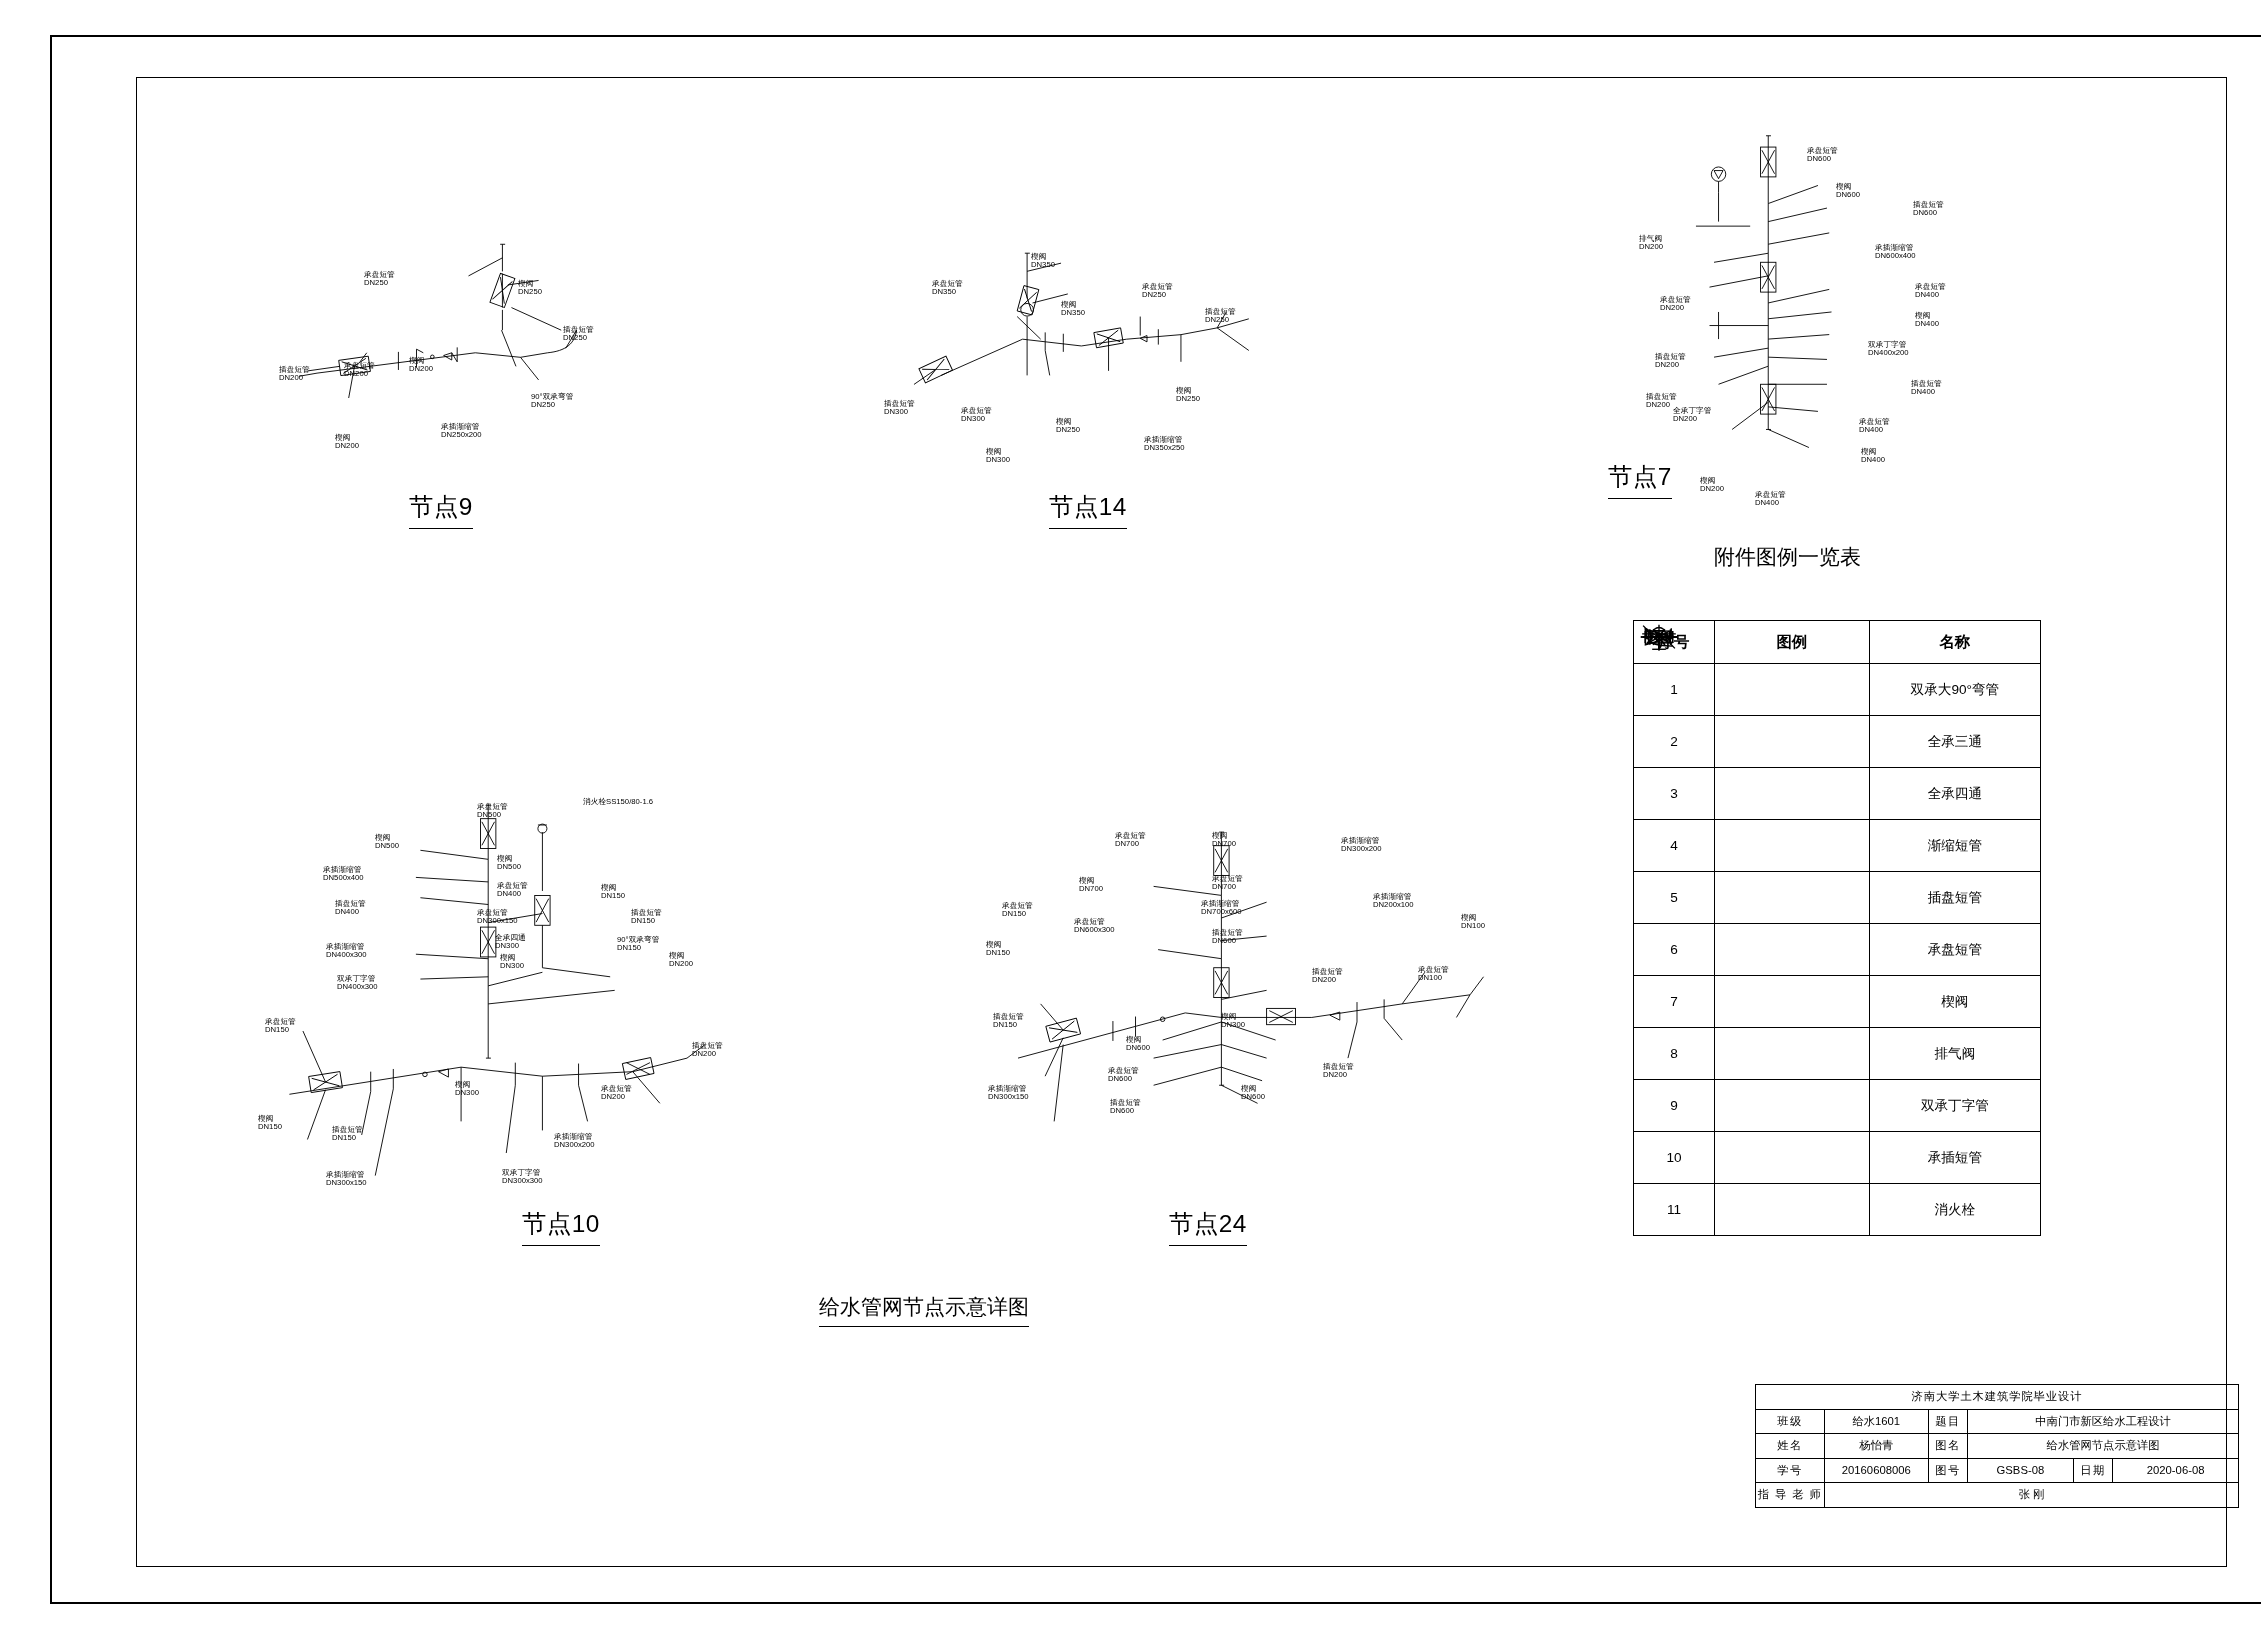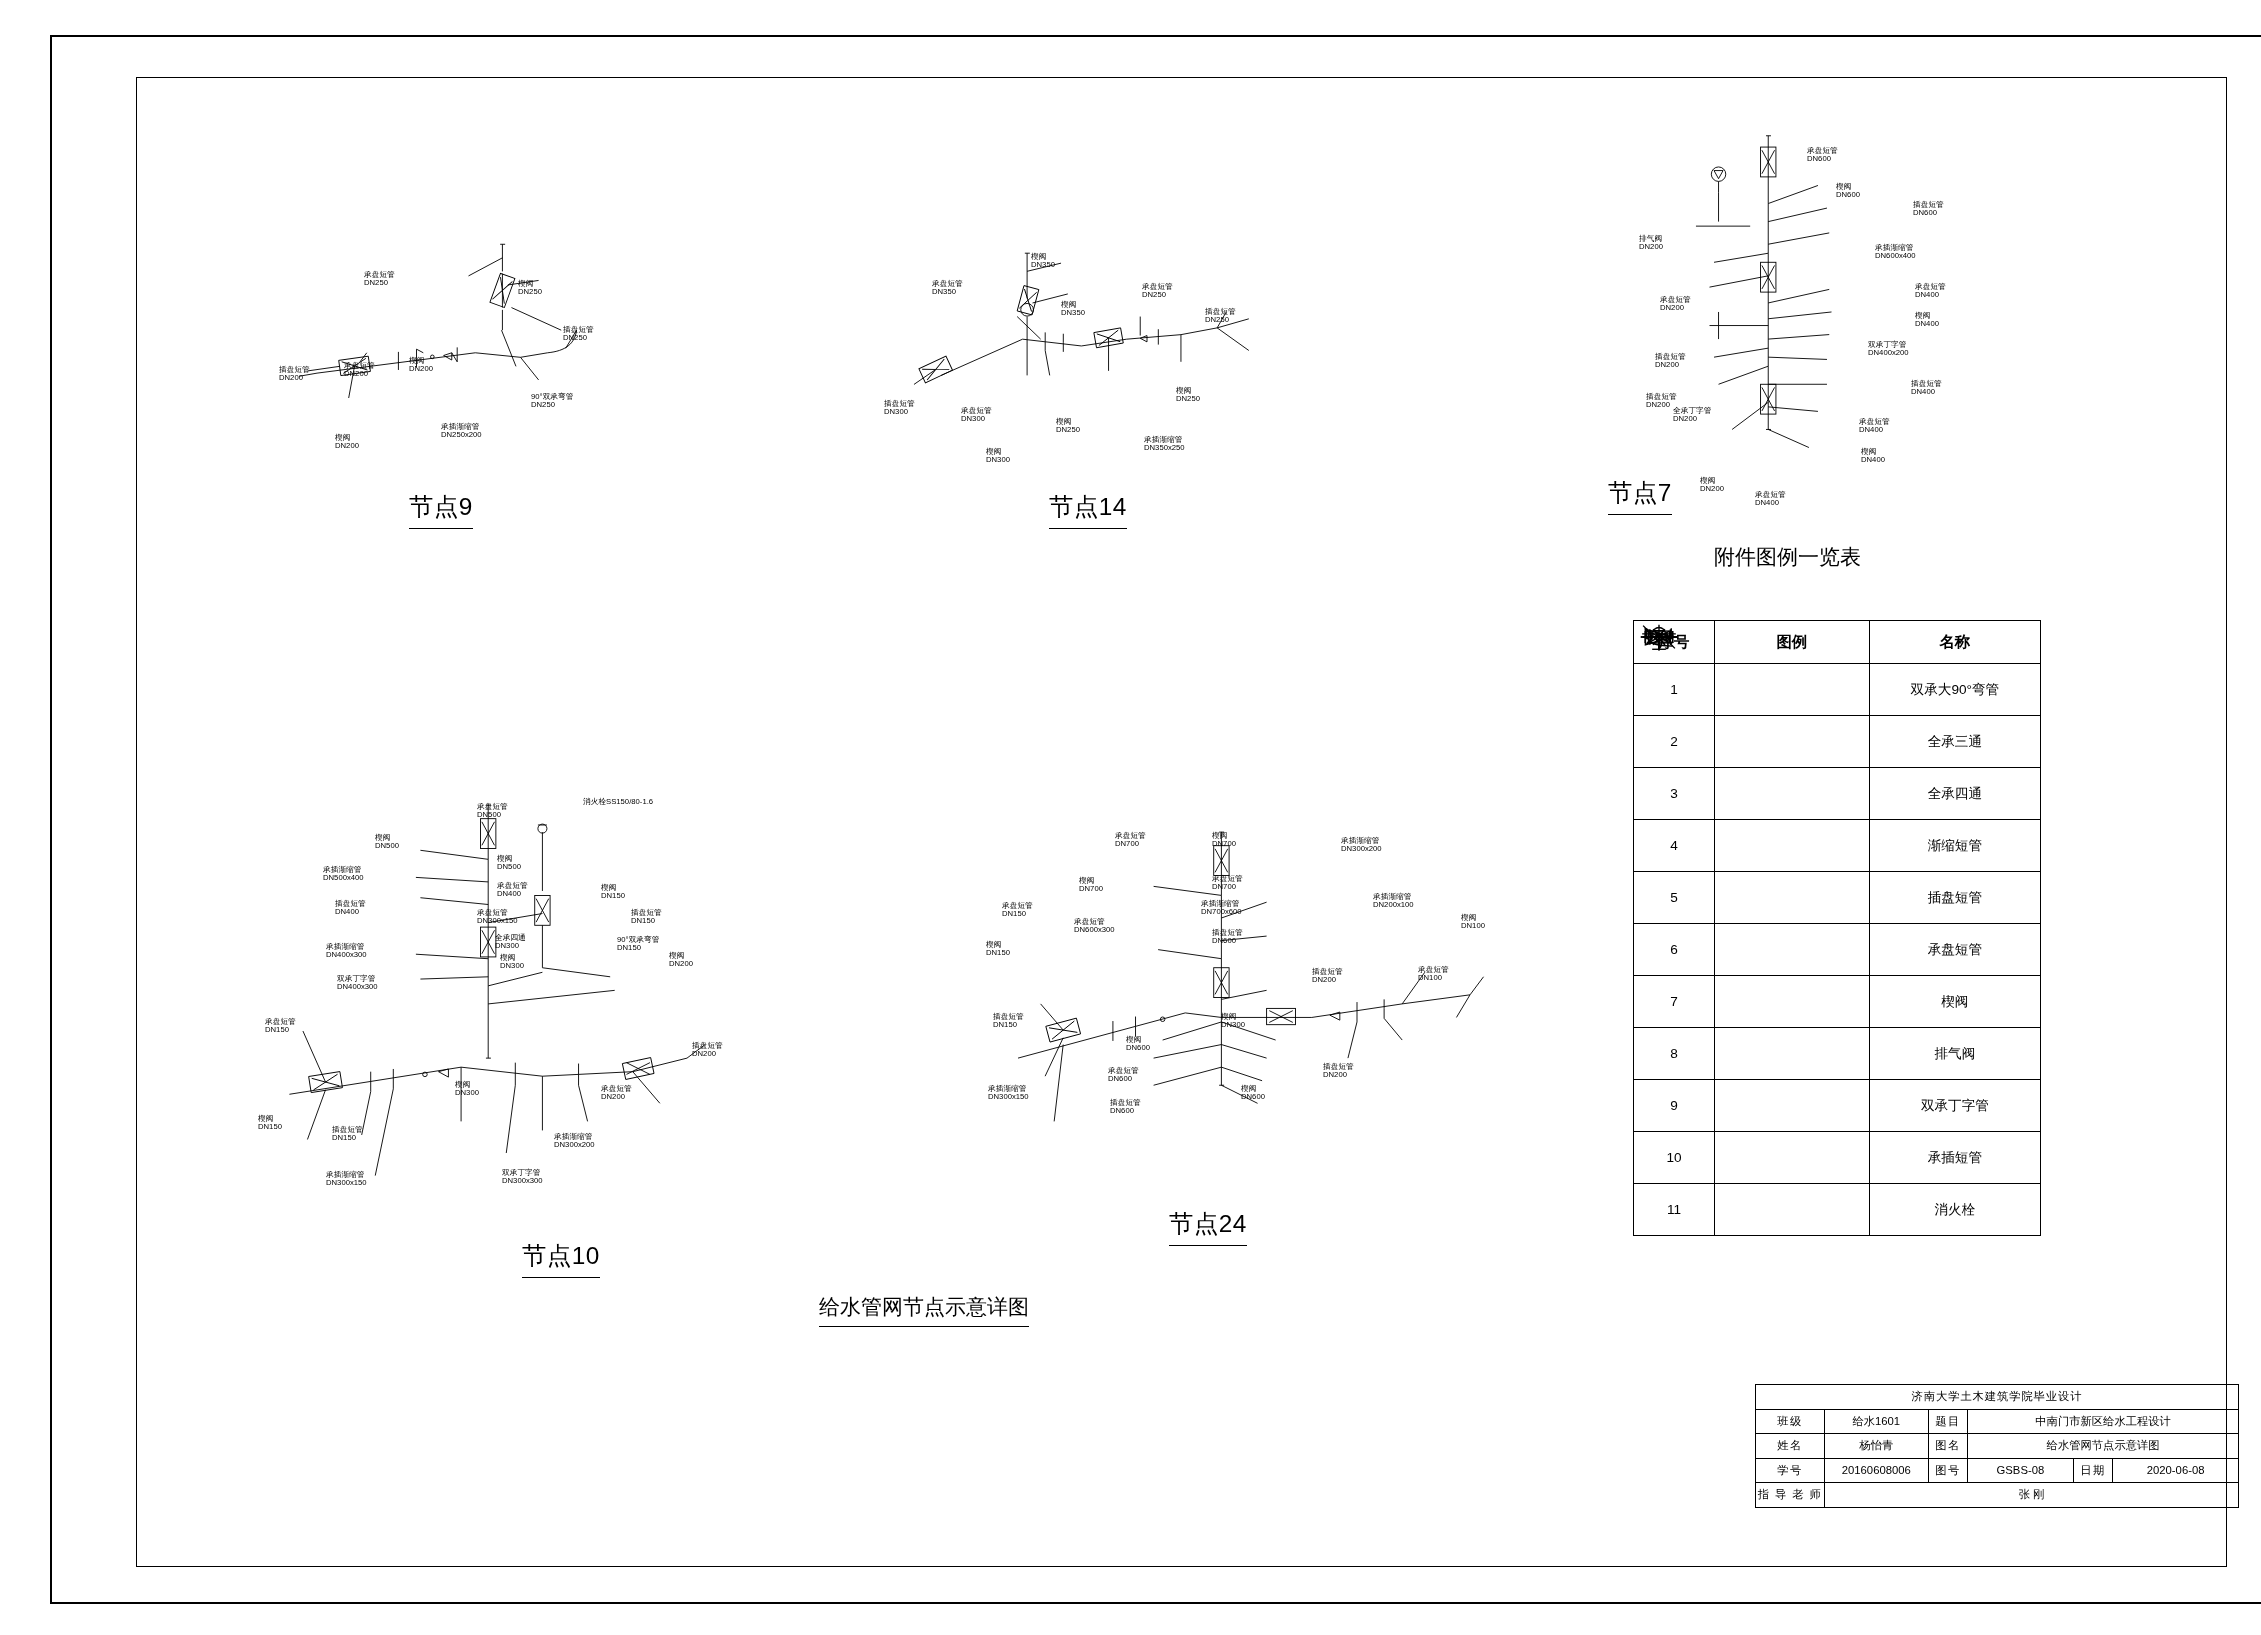--- a/index.html
+++ b/index.html
@@ -155,21 +155,21 @@
       <path d="M410 470 L280 470"></path>
       <path d="M410 520 L290 540"></path>
       <path d="M410 560 L300 600"></path>
       <path d="M410 310 L290 330"></path>
       <path d="M410 360 L280 385"></path>
       <path d="M410 640 L330 700"></path>
       <path d="M410 700 L500 740"></path>
       <path d="M300 470 L300 440 M300 470 L300 500"></path>
     </g>
   </svg>
-  <div class="node-title" style="left:1608px;top:461px;margin-top:16px;">
+  <div class="node-title" style="left:1608px;top:461px;">
     <span>节点7</span>
     <span class="ul"></span>
   </div>
 
   <svg width="678" height="497" style="left:226px;top:778px;" viewBox="0 0 1500 1100">
     <g stroke="#000" fill="none" stroke-width="2">
 
       <path d="M580 60 L580 180"></path>
       <path d="M575 60 L586 60"></path>
       <path d="M580 180 L580 320"></path>
@@ -218,21 +218,21 @@
       <path d="M780 680 L800 760"></path>
       <path d="M700 660 L700 780"></path>
       <path d="M640 680 L620 830"></path>
       <path d="M520 640 L520 760"></path>
       <path d="M220 673 L170 560"></path>
       <path d="M220 690 L180 800"></path>
       <path d="M320 694 L300 790"></path>
       <path d="M370 688 L330 880"></path>
     </g>
   </svg>
-  <div class="node-title" style="left:522px;top:1208px;margin-top:32px;">
+  <div class="node-title" style="left:522px;top:1208px;">
     <span>节点10</span>
     <span class="ul"></span>
   </div>
 
   <svg width="588" height="452" style="left:950px;top:805px;" viewBox="0 0 1300 1000">
     <g stroke="#000" fill="none" stroke-width="2">
       <path d="M600 60 L600 200"></path>
       <path d="M595 60 L606 60"></path>
       <path d="M600 200 L600 340"></path>
       <path d="M600 340 L600 480"></path>

